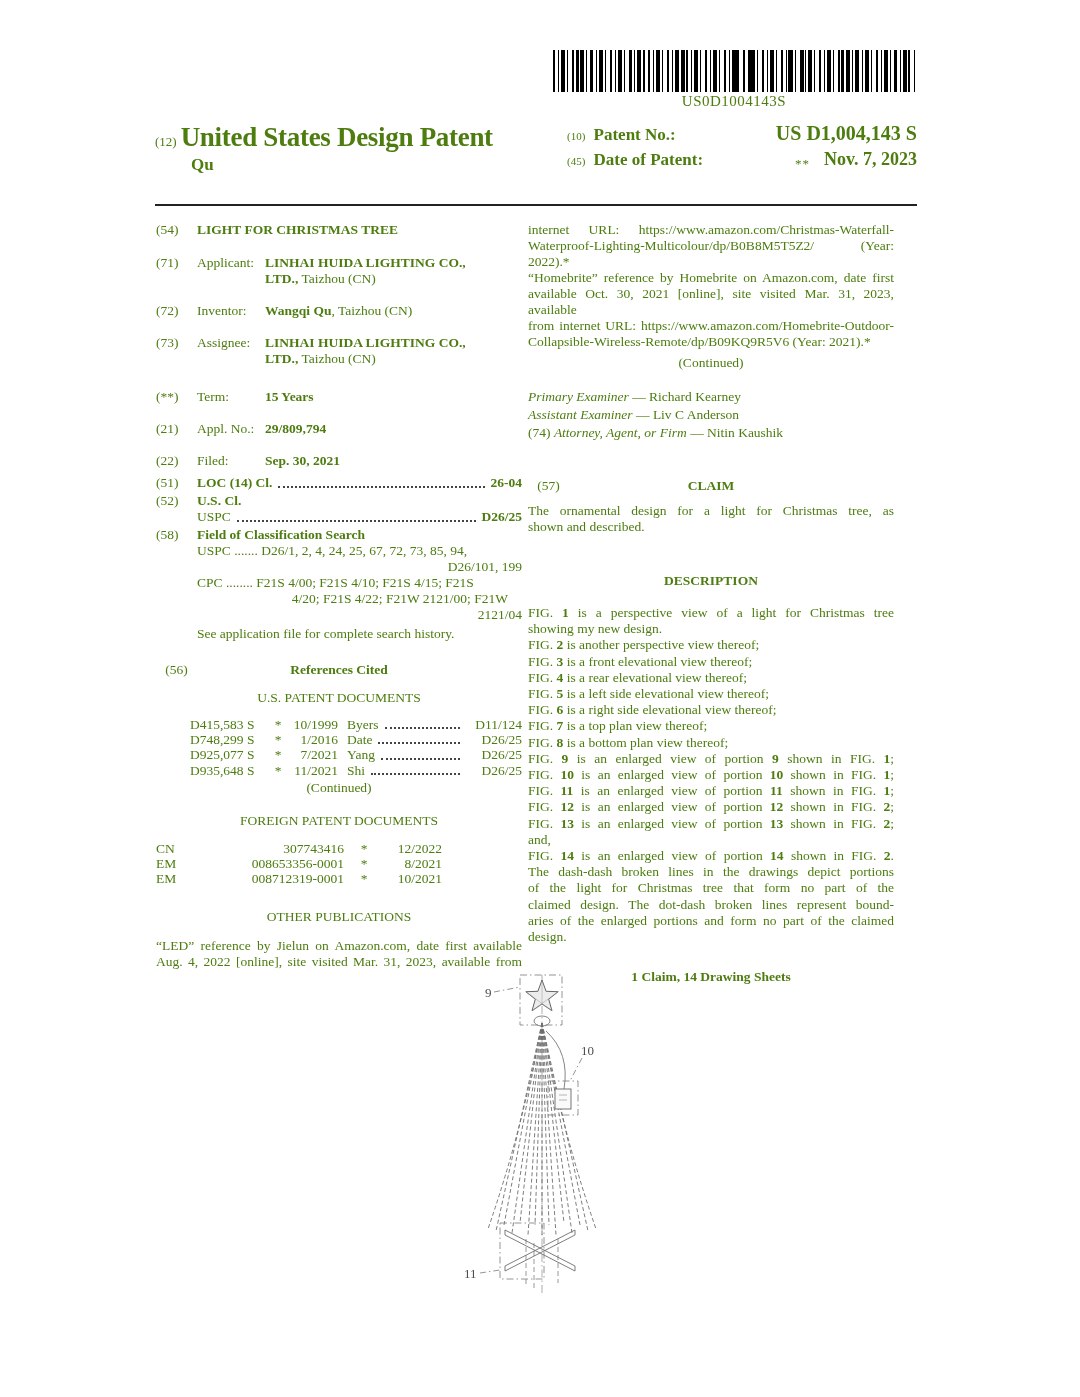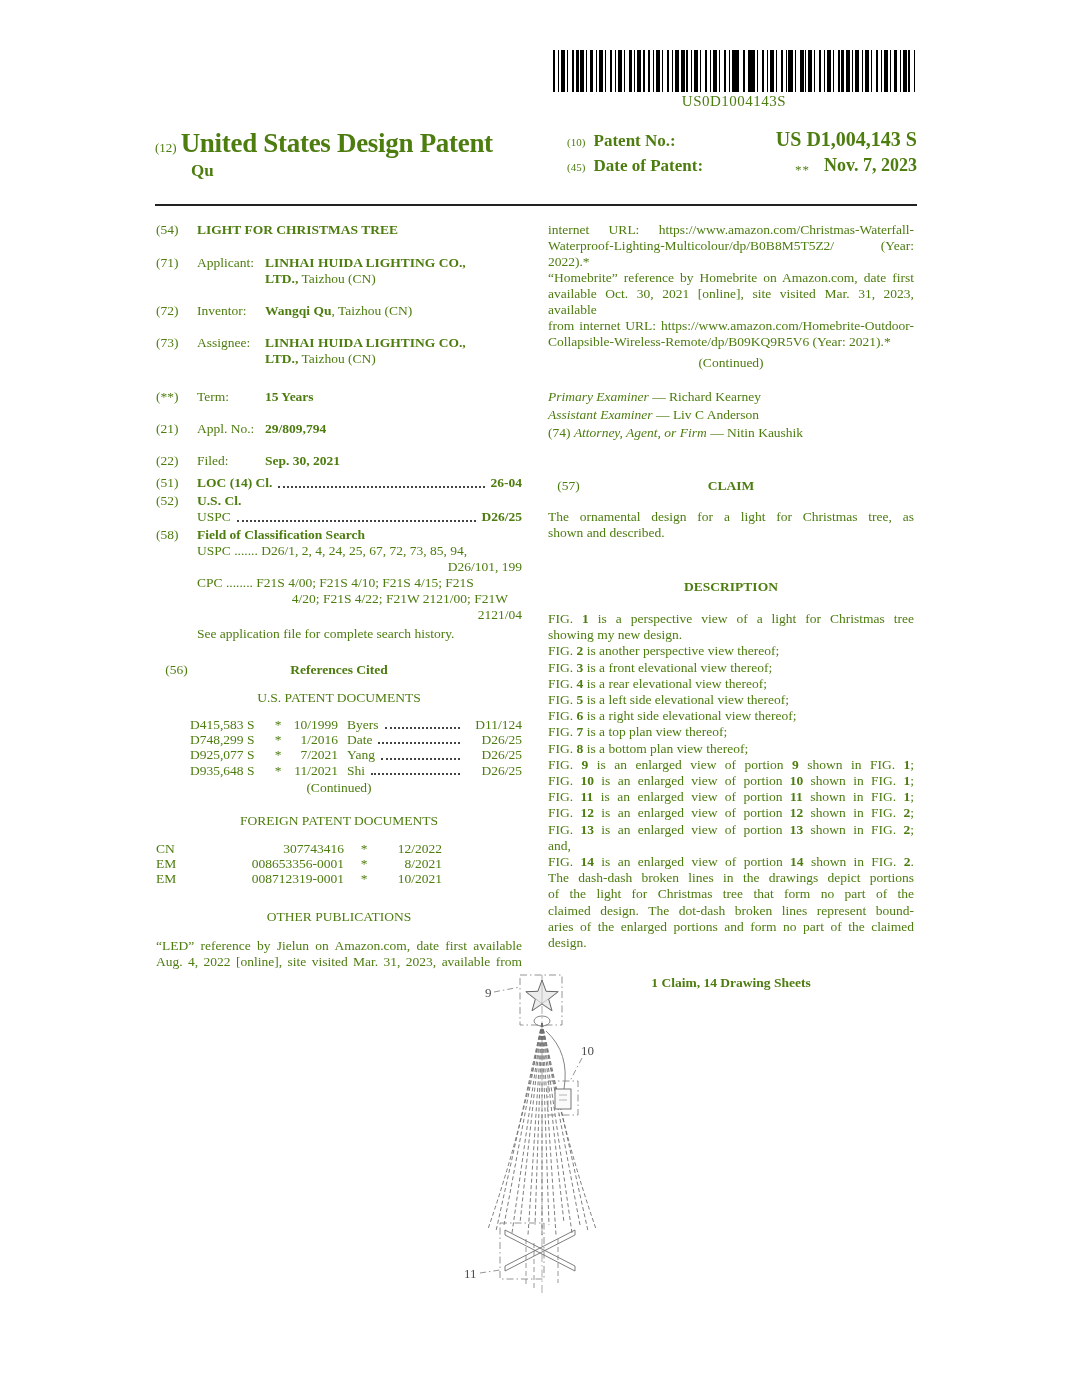--- a/index.html
+++ b/index.html
@@ -7,38 +7,38 @@
         font-family:"Liberation Serif","DejaVu Serif",serif;overflow:hidden;}
 
   
   .barcode-wrap{position:absolute;left:553px;top:50px;width:362px;}
   .barcode{height:42px;background:
     repeating-linear-gradient(90deg,#000 0 2px,transparent 2px 5px,#000 5px 6px,transparent 6px 8px,#000 8px 12px,transparent 12px 14px,#000 14px 15px,transparent 15px 19px),
     repeating-linear-gradient(90deg,transparent 0 23px,#000 23px 26px,transparent 26px 37px,#000 37px 39px,transparent 39px 53px);}
   .barcode-text{text-align:center;font-size:15px;margin-top:1px;letter-spacing:.5px;}
 
   
-  .hdr{position:absolute;left:155px;top:128px;width:762px;display:flex;justify-content:space-between;}
+  .hdr{position:absolute;left:155px;top:122px;width:762px;display:flex;justify-content:space-between;}
   .hdr-left{width:402px;}
   .hdr-code{font-size:13px;}
   .hdr-title{font-size:27px;font-weight:bold;letter-spacing:-.3px;}
   .hdr-author{font-size:17px;font-weight:bold;margin-left:36px;margin-top:2px;}
   .hdr-right{width:350px;font-size:17px;}
   .hdr-row{display:flex;justify-content:space-between;align-items:baseline;margin-bottom:4px;}
   .hdr-row .code{font-size:11px;font-weight:normal;margin-right:4px;}
   .hdr-row .lbl{font-weight:bold;}
   .hdr-pn{font-size:20px;font-weight:bold;}
   .hdr-date-grp{display:flex;align-items:baseline;gap:14px;}
   .stars{font-size:13px;letter-spacing:1px;position:relative;top:3px;}
   .rule{position:absolute;left:155px;top:204px;width:762px;border-top:2px solid #222;}
 
   
   .col{position:absolute;top:222px;width:366px;font-size:13.5px;line-height:16px;}
   .col-left{left:156px;}
-  .col-right{left:548px;}
+  .col-right{left:528px;}
   .b{font-weight:bold;}
   .i{font-style:italic;}
   .ctr{text-align:center;}
   .jl{text-align:justify;text-align-last:justify;}
 
   .frow{display:flex;align-items:baseline;}
   .fnum{width:41px;flex:none;}
   .flabel{width:68px;flex:none;}
   .fval{flex:1;}
   .mb{margin-bottom:16px;}
@@ -240,21 +240,21 @@
     <div class="jl">from internet URL: https://www.amazon.com/Homebrite-Outdoor-</div>
     <div>Collapsible-Wireless-Remote/dp/B09KQ9R5V6 (Year: 2021).*</div>
     <div class="ctr" style="margin-top:5px;">(Continued)</div>
 
     <div style="margin-top:17px;line-height:18px;">
       <div><span class="i">Primary Examiner</span> <span>— Richard Kearney</span></div>
       <div><span class="i">Assistant Examiner</span> <span>— Liv C Anderson</span></div>
       <div><span>(74)</span> <span class="i">Attorney, Agent, or Firm</span> <span>— Nitin Kaushik</span></div>
     </div>
 
-    <div class="sechead ctr b" style="margin-top:36px;margin-bottom:15px;">
+    <div class="sechead ctr b" style="margin-top:36px;margin-bottom:9px;">
       <span class="fnum" style="font-weight:normal;">(57)</span>
       <span>CLAIM</span>
     </div>
     <div class="jl">The ornamental design for a light for Christmas tree, as</div>
     <div>shown and described.</div>
 
     <div class="ctr b" style="margin-top:38px;margin-bottom:16px;">DESCRIPTION</div>
     <div style="line-height:16.2px;">
       <div class="jl">FIG. <b>1</b> is a perspective view of a light for Christmas tree</div>
       <div>showing my new design.</div>

